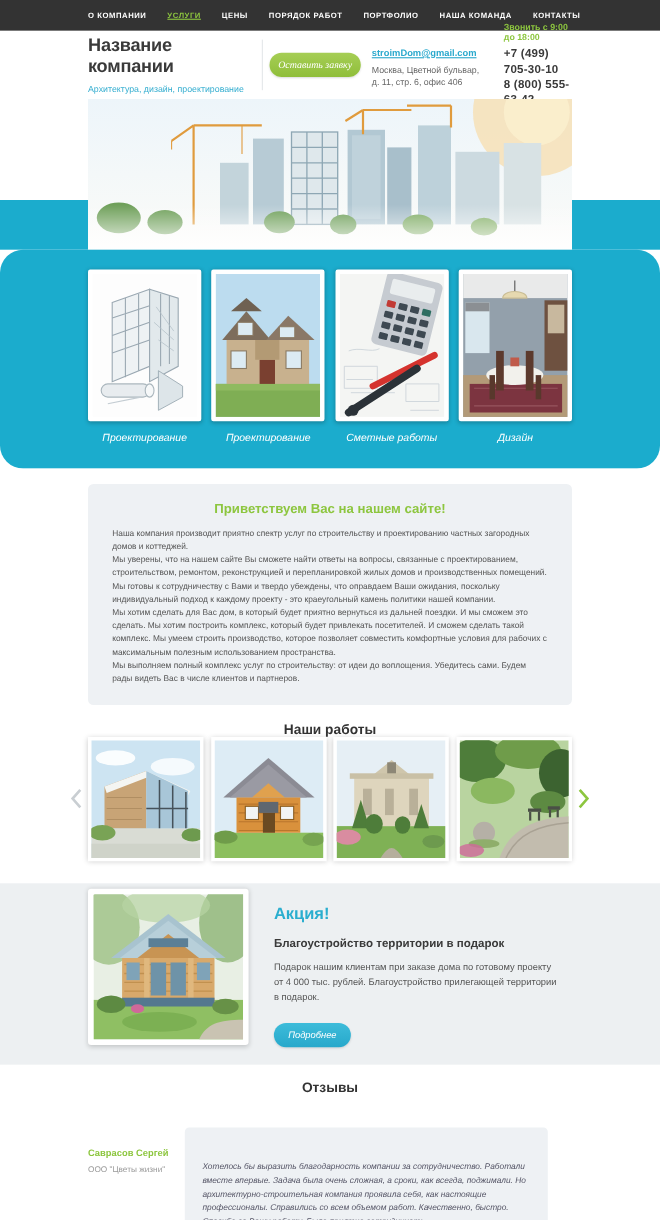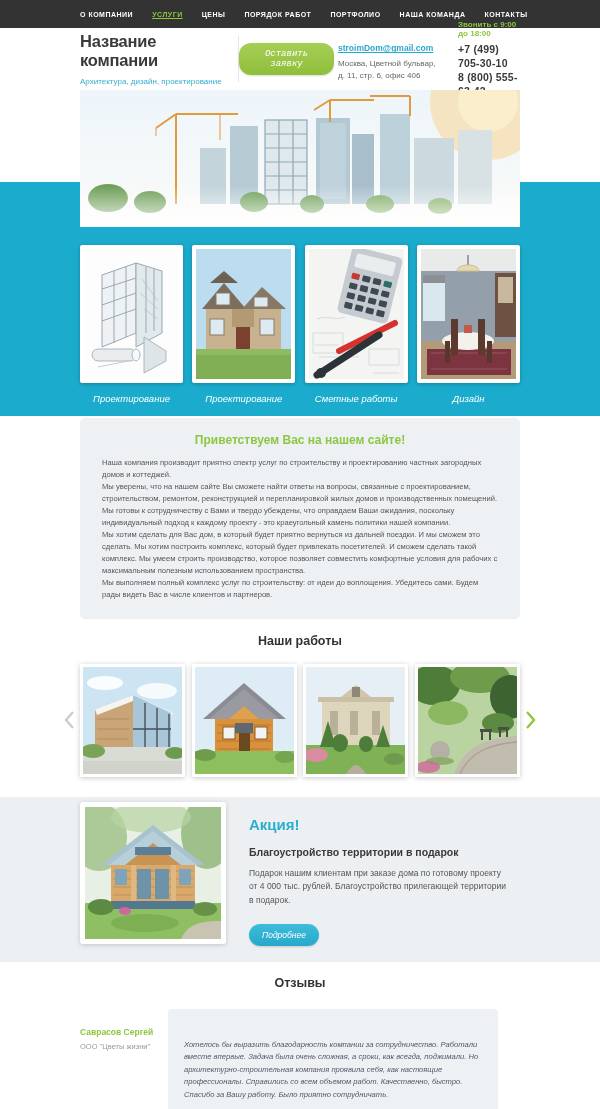--- a/index.html
+++ b/index.html
@@ -23,54 +23,54 @@
   .header { height:62px; background:#fff; }
   .header .container { display:flex; align-items:center; height:100%; }
   .h-title { width:158px; }
   .company-name { font-size:16.5px; font-weight:bold; color:#3a3a3a; letter-spacing:-.2px; }
   .tagline { font-size:8px; color:#35aed0; margin-top:7px; }
   .h-cta { width:96px; border-left:1px solid #e4e7e9; height:46px;
            display:flex; align-items:center; justify-content:center; }
   .btn-green {
     display:inline-block; padding:6px 8px; border-radius:12px; border:none; cursor:pointer;
     background:linear-gradient(180deg,#a6ce55,#8fbe3a); color:#fff;
-    font-style:italic; font-size:9px; font-family:Liberation Mono, monospace;
+    font-style:italic; font-size:9px; font-family:Liberation Serif, serif;
     box-shadow:0 1px 2px rgba(0,0,0,.15);
   }
   .h-contact { width:114px; padding-left:4px; }
   .email-link { font-size:8.5px; font-weight:bold; color:#2aa9cd;
                 text-decoration:underline; cursor:pointer; display:inline-block; margin-bottom:5px; }
   .addr { font-size:8px; color:#666; line-height:1.4; }
   .h-phones { flex:1; padding-left:10px; }
   .hours { font-size:8px; font-weight:bold; color:#8dc63f; margin-bottom:4px; }
   .phone { font-size:10.5px; font-weight:bold; color:#3a3a3a; line-height:1.35; letter-spacing:.2px; }
 
   
   .hero-zone { height:137px; background:linear-gradient(180deg,#ffffff 0px,#ffffff 92px,#1baccd 92px); }
   .hero-frame { width:440px; height:137px; margin:0 auto; overflow:hidden; }
   .hero-frame svg { display:block; }
 
   
-  .services { background:#1baccd; padding:18px 0 12px; }
+  .services { background:#1baccd; padding:18px 0 22px;border-radius:21px; }
   .services .container { display:flex; justify-content:space-between; }
   .svc { width:103px; text-align:center; }
   .svc-frame { background:#fff; padding:4px; border-radius:2px; cursor:pointer;
                box-shadow:0 1px 4px rgba(0,0,0,.25); }
   .svc-frame svg { display:block; width:95px; height:130px; }
   .svc-label { display:block; margin-top:10px; color:#fff; font-style:italic; font-size:9.5px; }
 
   
-  .welcome-wrap { background:#fff; padding:2px 0 0; }
+  .welcome-wrap { background:#fff; padding:14px 0 0; }
   .welcome { background:#eef1f4; border-radius:5px; padding:15px 22px 18px; }
   .welcome h2 { text-align:center; color:#8dc63f; font-size:12px; margin-bottom:10px; }
   .welcome p { font-size:7.6px; color:#555; line-height:1.58; }
 
   
   .works { padding:15px 0 20px; background:#fff; }
-  .works h2 { text-align:center; font-size:12.5px; color:#333; margin-bottom:16px; }
+  .works h2 { text-align:center; font-size:12.5px; color:#333; margin-bottom:0; }
   .carousel { position:relative; width:440px; margin:0 auto; display:flex; justify-content:space-between; }
   .work-frame { background:#fff; padding:3px; box-shadow:0 1px 5px rgba(0,0,0,.22); cursor:pointer; }
   .work-frame svg { display:block; width:99px; height:107px; }
   .car-arrow { position:absolute; top:50%; transform:translateY(-50%); cursor:pointer; line-height:0; }
   .car-arrow.prev { left:-17px; }
   .car-arrow.next { right:-17px; }
 
   
   .promo { background:#edf0f2; padding:5px 0 16px; }
   .promo .container { display:flex; }
@@ -82,21 +82,21 @@
   .promo-sub { font-size:10.5px; font-weight:bold; color:#3a3a3a; margin-top:13px; }
   .promo-text { font-size:8.5px; color:#555; line-height:1.6; margin-top:9px; width:260px; }
   .btn-cyan {
     display:inline-block; margin-top:16px; padding:6px 13px; border:none; border-radius:12px;
     background:linear-gradient(180deg,#3dbcda,#27a8cb); color:#fff; font-style:italic;
     font-size:8.5px; font-family:inherit; cursor:pointer; box-shadow:0 1px 2px rgba(0,0,0,.15);
   }
 
   
   .reviews { background:#fff; padding:14px 0 20px; }
-  .reviews h2 { text-align:center; font-size:12.5px; color:#333; margin-bottom:19px; }
+  .reviews h2 { text-align:center; font-size:12.5px; color:#333; margin-bottom:29px; }
   .review-row { display:flex; }
   .rev-author { width:88px; padding-top:18px; }
   .rev-name { font-size:8.5px; font-weight:bold; color:#8dc63f; }
   .rev-company { font-size:7.5px; color:#999; margin-top:5px; }
   .rev-panel { width:330px; background:#eef1f4; border-radius:4px; padding:14px 16px; }
   .rev-text { font-size:7.6px; font-style:italic; color:#556; line-height:1.65;margin-top:16px; }
 </style>
 </head>
 <body>
 

